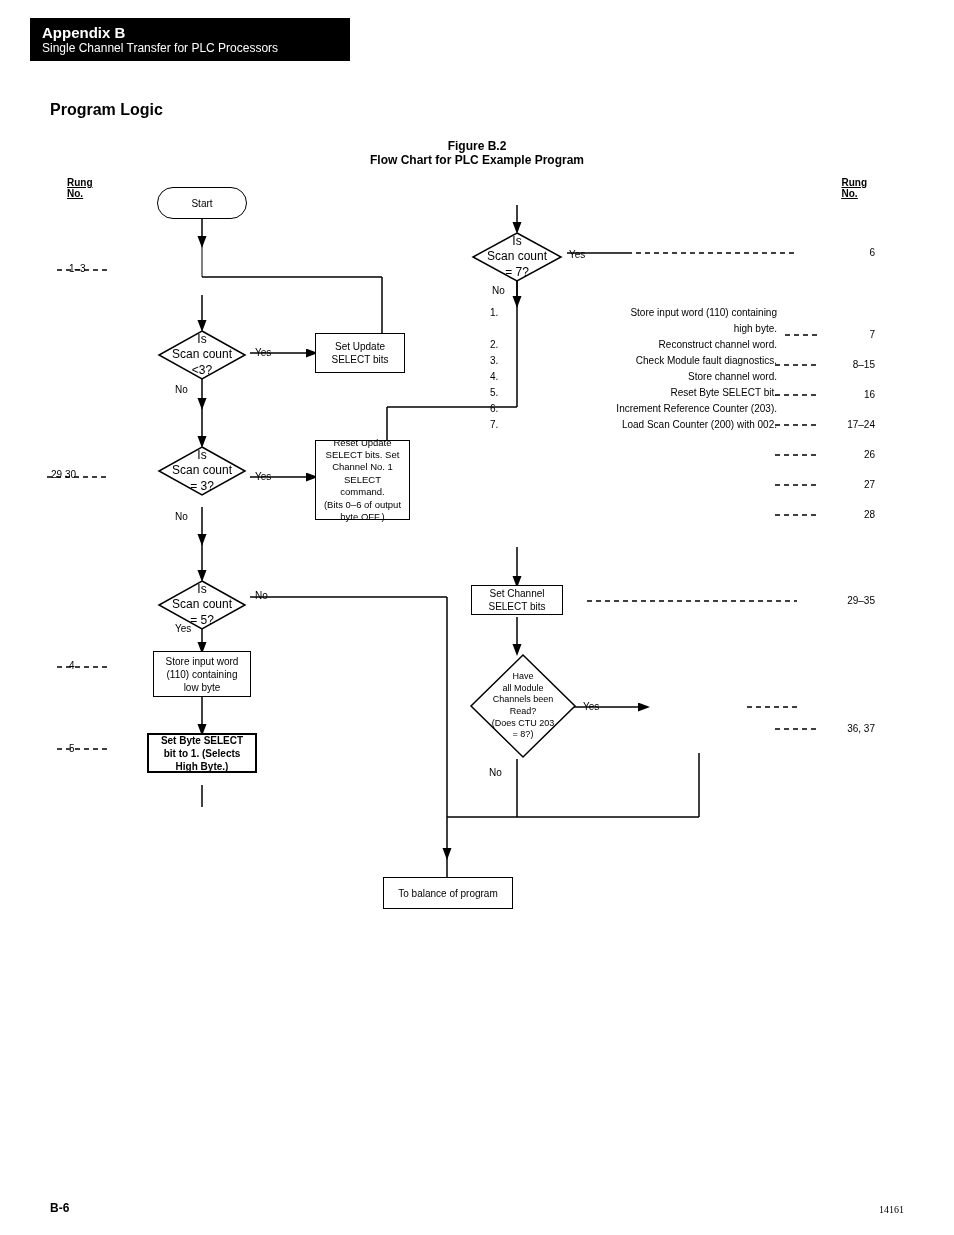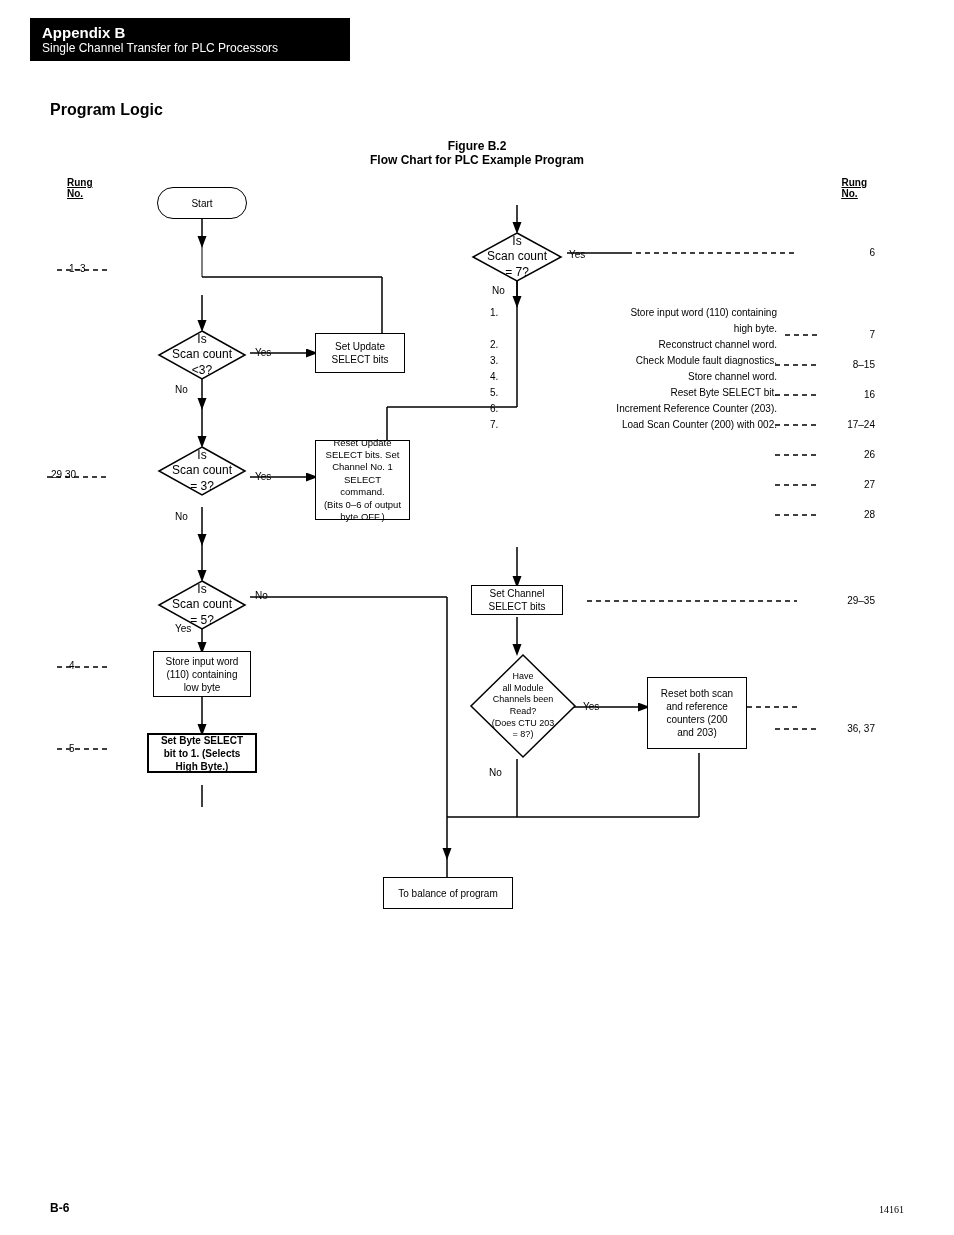--- a/index.html
+++ b/index.html
@@ -360,23 +360,20 @@
     <svg viewBox="0 0 108 106" width="108" height="106" xmlns="http://www.w3.org/2000/svg">
       <polygon points="54,2 106,53 54,104 2,53" fill="white" stroke="black" stroke-width="1.5"></polygon>
     </svg>
     <span class="diamond-text" style="font-size:9px;">Have<br>all Module<br>Channels been<br>Read?<br>(Does CTU 203<br>= 8?)</span>
   </div>
 
   <div style="position:absolute; left:556px; top:524px; font-size:10px;">Yes</div>
 
   <div style="position:absolute; left:462px; top:590px; font-size:10px;">No</div>
 
-  <div class="fc-shape fc-rect" style="left:620px; top:500px; width:100px; height:72px;">
-    <span style="font-size:10px; text-align:center; line-height:1.3;">Reset both scan<br>and reference<br>counters (200<br>and 203)</span>
-  </div>
 
   <div class="fc-shape fc-rect" style="left:356px; top:700px; width:130px; height:32px;">
     <span style="font-size:10px;">To balance of program</span>
   </div>
 
   <div class="rung-label" style="left:42px; top:86px;">1–3</div>
   <div class="rung-label" style="left:24px; top:292px;">29  30</div>
   <div class="rung-label" style="left:42px; top:483px;">4</div>
   <div class="rung-label" style="left:42px; top:566px;">5</div>
 

